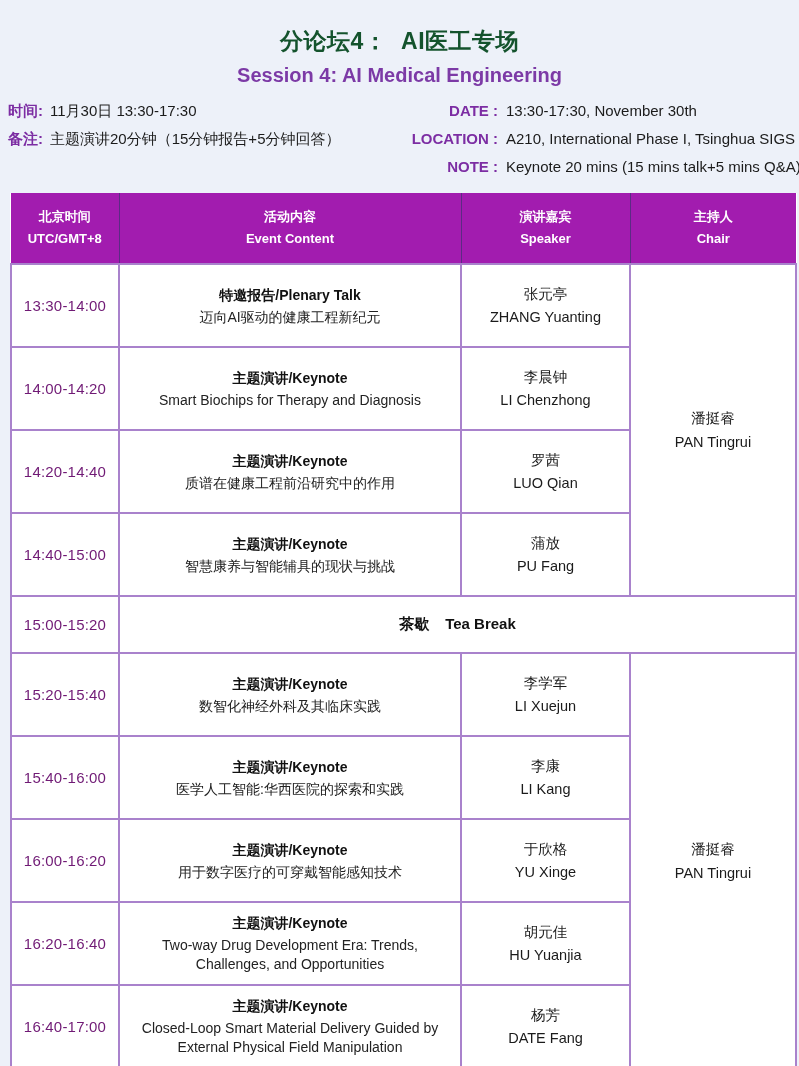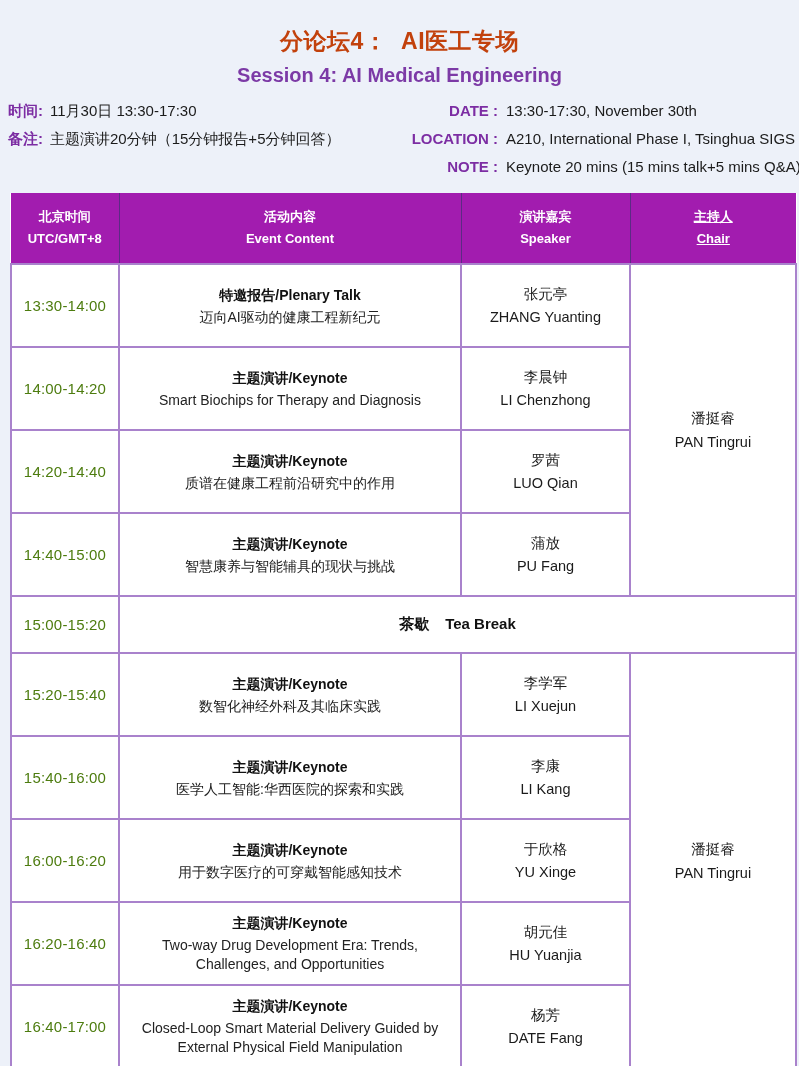--- a/index.html
+++ b/index.html
@@ -8,21 +8,21 @@
     background:#edf1f9;
     position:relative;
     overflow:hidden;
     font-family:"Liberation Sans","DejaVu Sans",sans-serif;
     color:#1b1b1b;
   }
   
   .titles { position:absolute; top:26px; left:0; width:799px; text-align:center; }
   .title-cn {
     margin:0 0 7px 0; font-size:23px; font-weight:bold;
-    color:#c2410c; white-space:pre; letter-spacing:0.5px;
+    color:#14532d; white-space:pre; letter-spacing:0.5px;
   }
   .title-en {
     margin:0; font-size:20px; font-weight:bold; color:#7c3aa6;
   }
   
   .info-left { position:absolute; top:101px; left:8px; }
   .info-left .row { line-height:20px; margin-bottom:8px; font-size:15px; white-space:nowrap; }
   .info-label { color:#7c2da3; font-weight:bold; margin-right:7px; }
   .info-value { color:#1b1b1b; }
   .info-right {
@@ -43,30 +43,30 @@
   .sched col.c-time    { width:108px; }
   .sched col.c-content { width:342px; }
   .sched col.c-speaker { width:169px; }
   .sched col.c-chair   { width:166px; }
   .sched thead th {
     background:#a21caf; color:#ffffff;
     font-size:13px; font-weight:bold; line-height:22px;
     height:54px; padding:8px; text-align:center;
     border:none; border-right:1px solid #5c2b84;
   }
-  .sched thead th:last-child { border-right:none;text-decoration:underline; }
+  .sched thead th:last-child { border-right:none; }
   .sched tbody td {
     border:2px solid #a982cc;
     text-align:center; vertical-align:middle;
     padding:4px 10px;
     background:#ffffff;
   }
   .sched tbody tr.talk-row { height:83px; }
   .sched tbody tr.tea-row  { height:57px; }
-  .cell-time { font-size:15px; color:#4d7c0f; letter-spacing:0.2px;margin-top:28px; }
+  .cell-time { font-size:15px; color:#701a75; letter-spacing:0.2px;margin-top:28px; }
   .etype { font-size:14px; font-weight:bold; color:#111111; line-height:20px; margin-bottom:3px; }
   .etitle { font-size:14px; color:#222222; line-height:19px; }
   .sp-cn { font-size:14.5px; line-height:23px; }
   .sp-en { font-size:14.5px; line-height:23px; }
   .chair-cell .sp-cn, .chair-cell .sp-en { line-height:24px; }
   .tea-cell { font-weight:bold; font-size:15px; color:#111111; }
   .tea-en { margin-left:16px; }
 </style>
 </head>
 <body>

